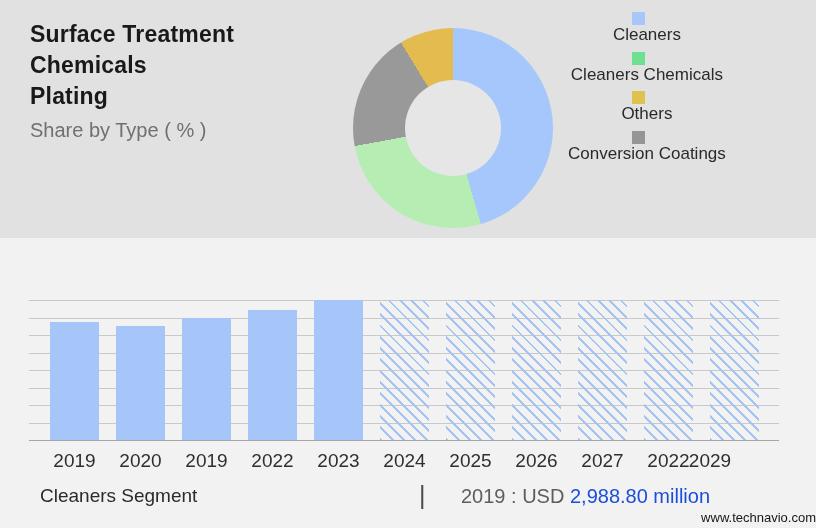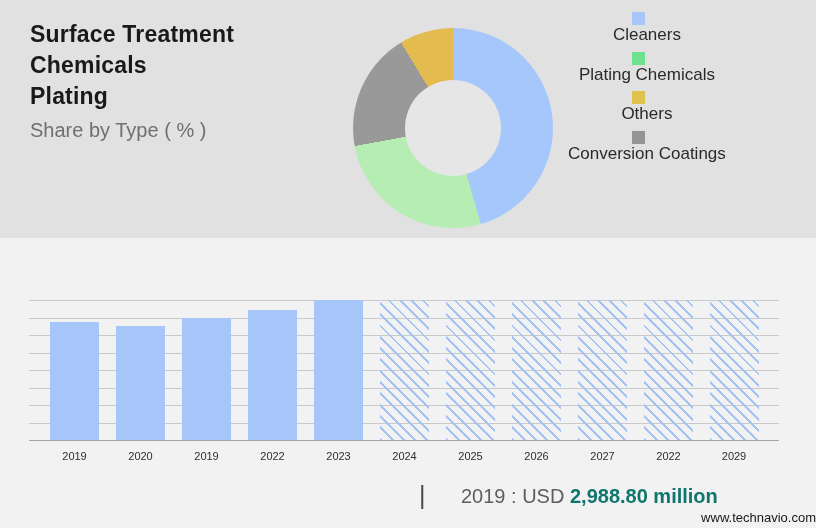--- a/index.html
+++ b/index.html
@@ -83,21 +83,21 @@
   .gridline.axis-line { background: #a6a6a6; }
   .bar { position: absolute; bottom: 0; width: 49px; }
   .x-labels {
     position: absolute;
     left: 29px; top: 212px;
     width: 750px; height: 22px;
   }
   .x-label {
     position: absolute;
     transform: translateX(-50%);
-    font-size: 11px;
+    font-size: 19px;
     color: #2f2f2f;
     white-space: nowrap;
   }
   .segment-label {
     position: absolute;
     left: 40px; top: 247px;
     font-size: 19px;
     color: #2b2b2b;
   }
   .pipe-separator {
@@ -106,21 +106,21 @@
     font-size: 25px;
     color: #4a4a4a;
   }
   .value-line {
     position: absolute;
     left: 461px; top: 247px;
     font-size: 20px;
     white-space: nowrap;
   }
   .value-prefix { color: #5e5e5e; }
-  .value-bold { color: #0f766e; font-weight: 700; }
+  .value-bold { color: #1d4ed8; font-weight: 400; }
   .website {
     position: absolute;
     left: 0; right: 0; top: 272px;
     text-align: right;
     font-size: 13px;
     color: #161616;
   }
 </style>
 </head>
 <body>
@@ -138,21 +138,21 @@
       <div class="donut-hole" id="donut-hole" style="background: rgb(230, 230, 231);"></div>
     </div>
 
     <div class="legend" id="legend">
         <div class="legend-row">
           <span class="swatch" style="background: rgb(168, 198, 250);"></span>
           <span class="legend-label">Cleaners</span>
         </div>
         <div class="legend-row">
           <span class="swatch" style="background: rgb(110, 225, 145);"></span>
-          <span class="legend-label">Plating Chemicals</span>
+          <span class="legend-label">Cleaners Chemicals</span>
         </div>
         <div class="legend-row">
           <span class="swatch" style="background: rgb(223, 193, 77);"></span>
           <span class="legend-label">Others</span>
         </div>
         <div class="legend-row">
           <span class="swatch" style="background: rgb(149, 149, 149);"></span>
           <span class="legend-label">Conversion Coatings</span>
         </div>
       </div>
@@ -185,23 +185,24 @@
         <div class="x-label" style="left: 45.5px;">2019</div>
         <div class="x-label" style="left: 111.5px;">2020</div>
         <div class="x-label" style="left: 177.5px;">2019</div>
         <div class="x-label" style="left: 243.5px;">2022</div>
         <div class="x-label" style="left: 309.5px;">2023</div>
         <div class="x-label" style="left: 375.5px;">2024</div>
         <div class="x-label" style="left: 441.5px;">2025</div>
         <div class="x-label" style="left: 507.5px;">2026</div>
         <div class="x-label" style="left: 573.5px;">2027</div>
         <div class="x-label" style="left: 639.5px;">2022</div>
-        <div class="x-label" style="left: 705px;">2029</div>
+        <div class="x-label" style="left: 681px;">2029</div>
       </div>
 
+    <div class="segment-label">Cleaners Segment</div>
     <div class="pipe-separator">|</div>
     <div class="value-line">
       <span class="value-prefix">2019 : USD</span>
       <span class="value-prefix"> </span>
       <span class="value-bold">2,988.80 million</span>
     </div>
     <div class="website">www.technavio.com</div>
   </div>
 
 </div>

